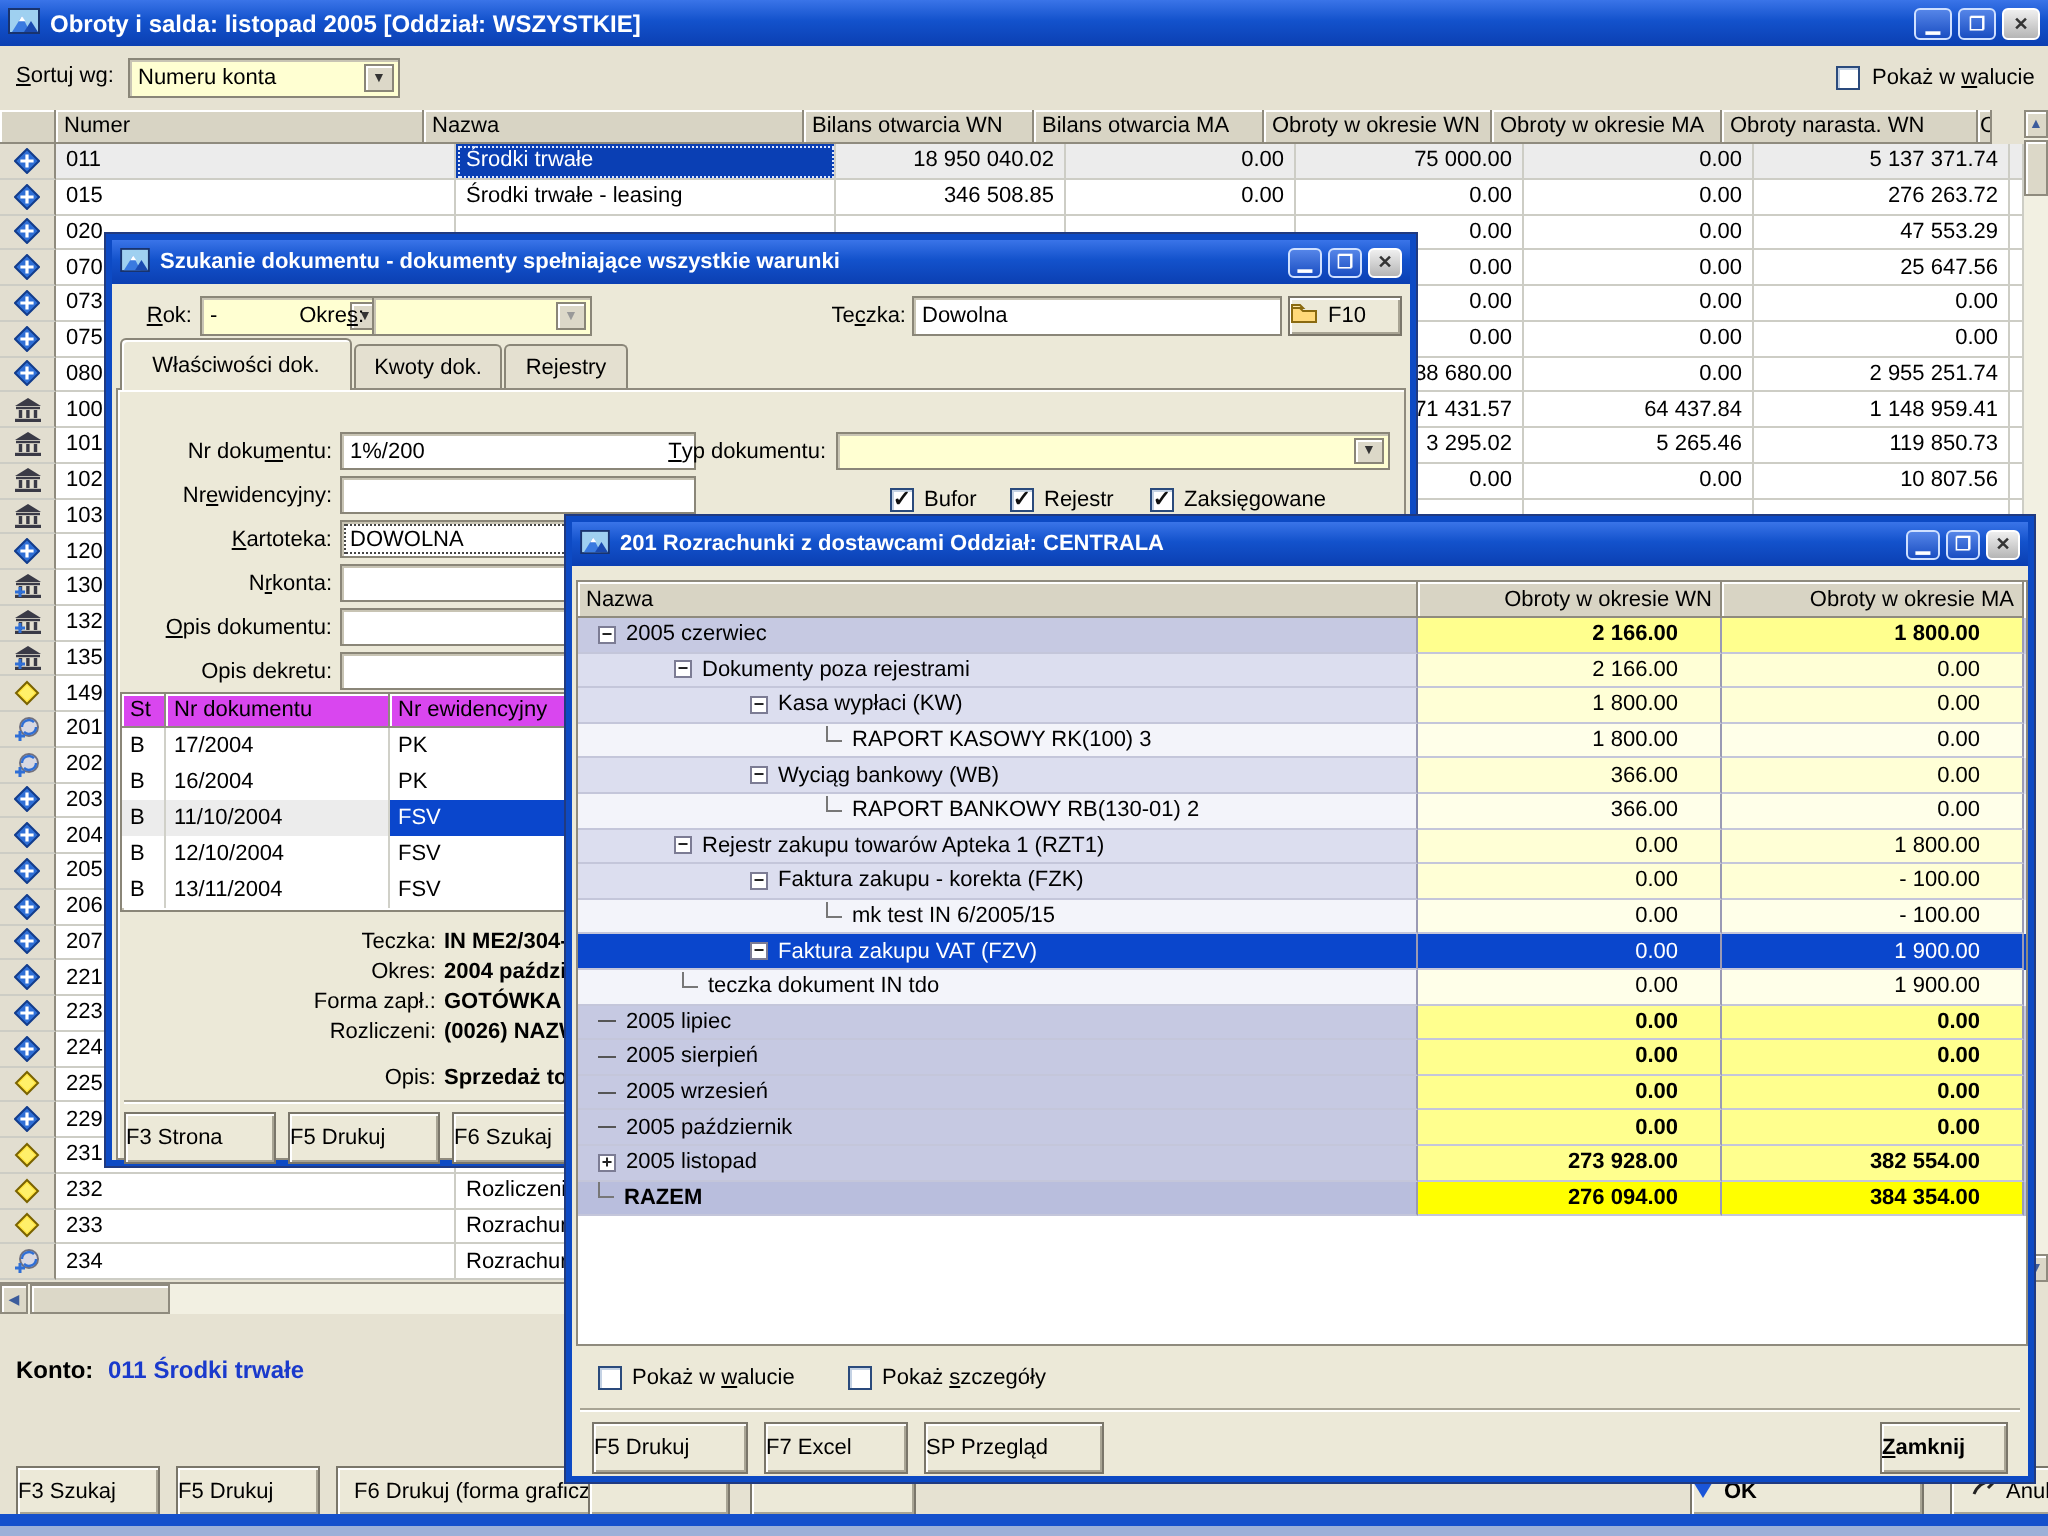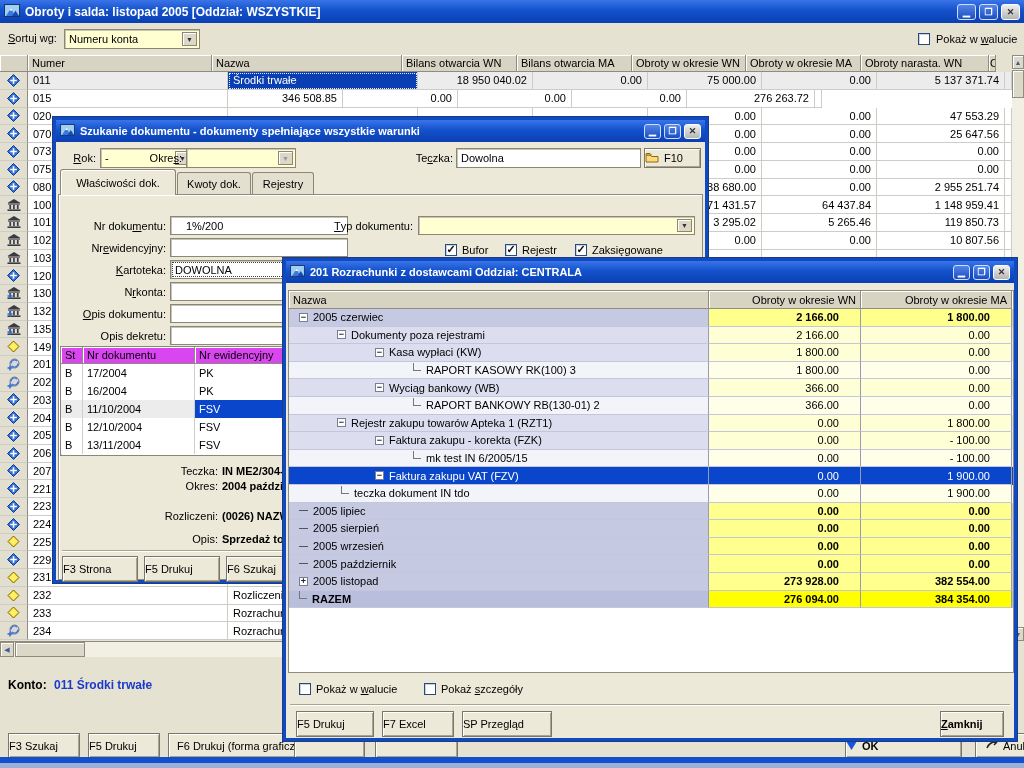--- a/index.html
+++ b/index.html
@@ -141,20 +141,21 @@
           <div class="mc mc-pad"></div>
         </div>
         <div class="mt-row">
           <div class="mc mc-ico">
             <svg width="13" height="13" viewBox="0 0 13 13">
               <polygon points="6.5,0.5 12.5,6.5 6.5,12.5 0.5,6.5" fill="#2f6fd6" stroke="#123c8c"></polygon>
               <path d="M6.5 3.2v6.6M3.2 6.5h6.6" stroke="#fff" stroke-width="1.6"></path>
             </svg>
           </div>
           <div class="mc mc-num">015</div>
+          <div class="mc mc-name">Środki trwałe - leasing</div>
           <div class="mc mc-val mc-v0">346 508.85</div>
           <div class="mc mc-val mc-v1">0.00</div>
           <div class="mc mc-val mc-v2">0.00</div>
           <div class="mc mc-val mc-v3">0.00</div>
           <div class="mc mc-val mc-v4">276 263.72</div>
           <div class="mc mc-pad"></div>
         </div>
         <div class="mt-row">
           <div class="mc mc-ico">
             <svg width="13" height="13" viewBox="0 0 13 13">
@@ -762,21 +763,21 @@
       </div>
     <div class="tab" style="left:121px;width:74px">
         <span>Kwoty dok.</span>
       </div>
     <div class="tab" style="left:196px;width:62px">
         <span>Rejestry</span>
       </div>
     <div style="position:absolute;left:2px;top:74px;width:645px;height:386px;border:1px solid #8f8b7e;box-shadow:inset 1px 1px 0 #fff;background:#ece9d8"></div>
 
     <div class="field-label" style="left:10px;top:96px;width:100px;height:19px">Nr doku<u>m</u>entu:</div>
-    <div class="sunken" style="position:absolute;left:114px;top:96px;width:178px;height:19px;display:flex;align-items:center;padding-left:15px">
+    <div class="sunken" style="position:absolute;left:114px;top:96px;width:178px;height:19px;display:flex;align-items:center;padding-left:4px">
         <span>1%/200</span>
       </div>
     <div class="field-label" style="left:10px;top:118px;width:100px;height:19px">Nr <u>e</u>widencyjny:</div>
     <div class="sunken" style="position:absolute;left:114px;top:118px;width:178px;height:19px"><span></span></div>
     <div class="field-label" style="left:10px;top:140px;width:100px;height:19px"><u>K</u>artoteka:</div>
     <div class="sunken" style="position:absolute;left:114px;top:140px;width:178px;height:19px;display:flex;align-items:center;padding-left:4px;outline:1px dotted #444;outline-offset:-3px">
         <span>DOWOLNA</span>
       </div>
     <div class="btn" style="position:absolute;left:294px;top:141px;width:14px;height:17px;font-size:8px">▫</div>
     <div class="field-label" style="left:10px;top:162px;width:100px;height:19px">N<u>r</u> konta:</div>
@@ -842,20 +843,24 @@
     </div>
 
     <div id="sd-details" style="position:absolute;left:0;top:340px;width:649px;height:88px">
         <div class="det-line" style="top: 5px;">
           <span class="det-label">Teczka:</span>
           <span class="det-value">IN ME2/304-ME2</span>
         </div>
         <div class="det-line" style="top: 20px;">
           <span class="det-label">Okres:</span>
           <span class="det-value">2004 październik</span>
+        </div>
+        <div class="det-line" style="top: 35px;">
+          <span class="det-label">Forma zapł.:</span>
+          <span class="det-value">GOTÓWKA</span>
         </div>
         <div class="det-line" style="top: 50px;">
           <span class="det-label">Rozliczeni:</span>
           <span class="det-value">(0026) NAZWA KONTRA</span>
         </div>
         <div class="det-line" style="top: 73px;">
           <span class="det-label">Opis:</span>
           <span class="det-value">Sprzedaż towarów</span>
         </div>
       </div>

